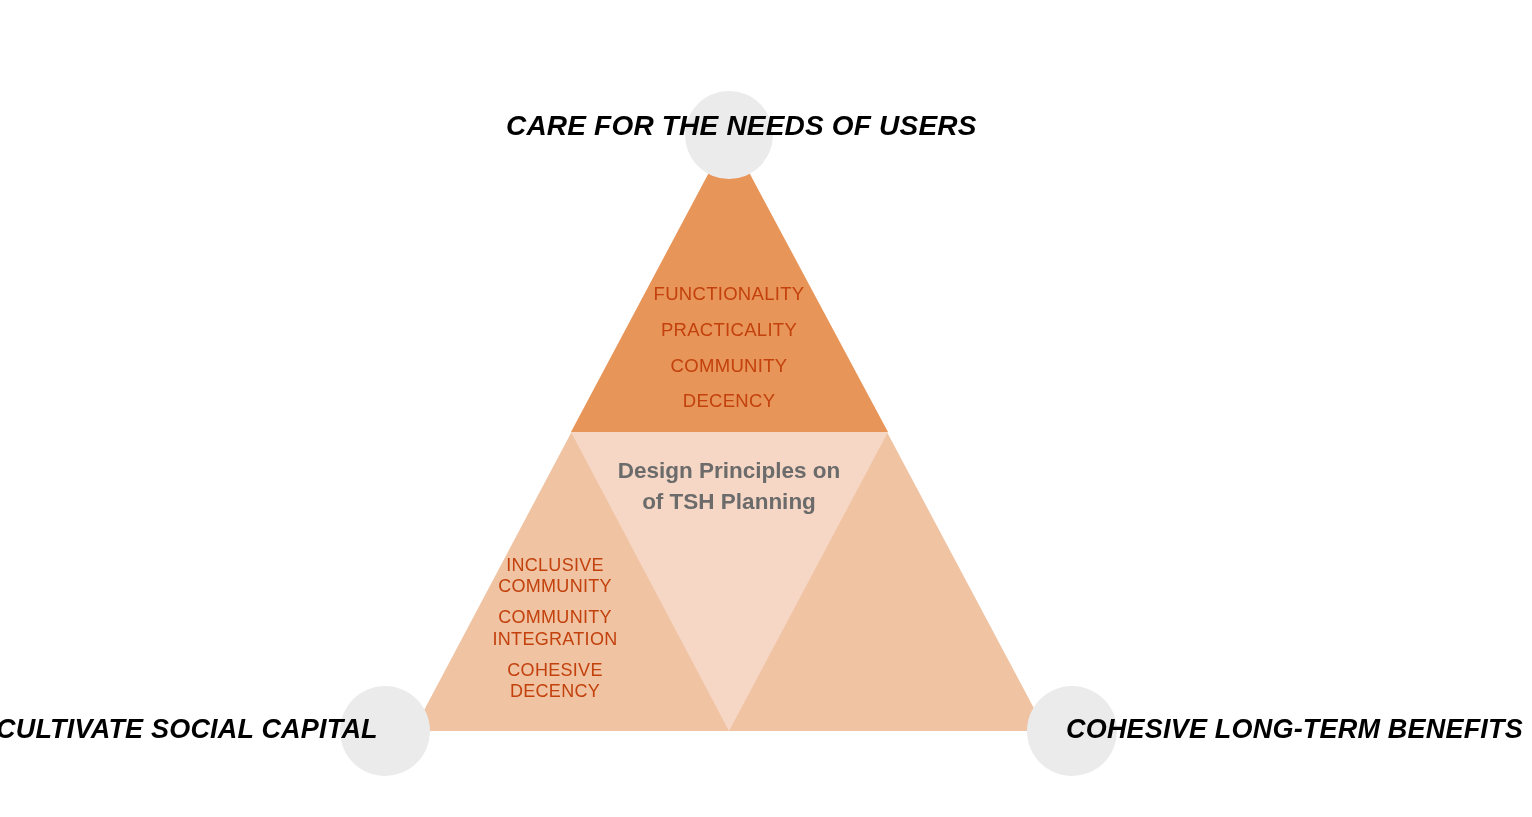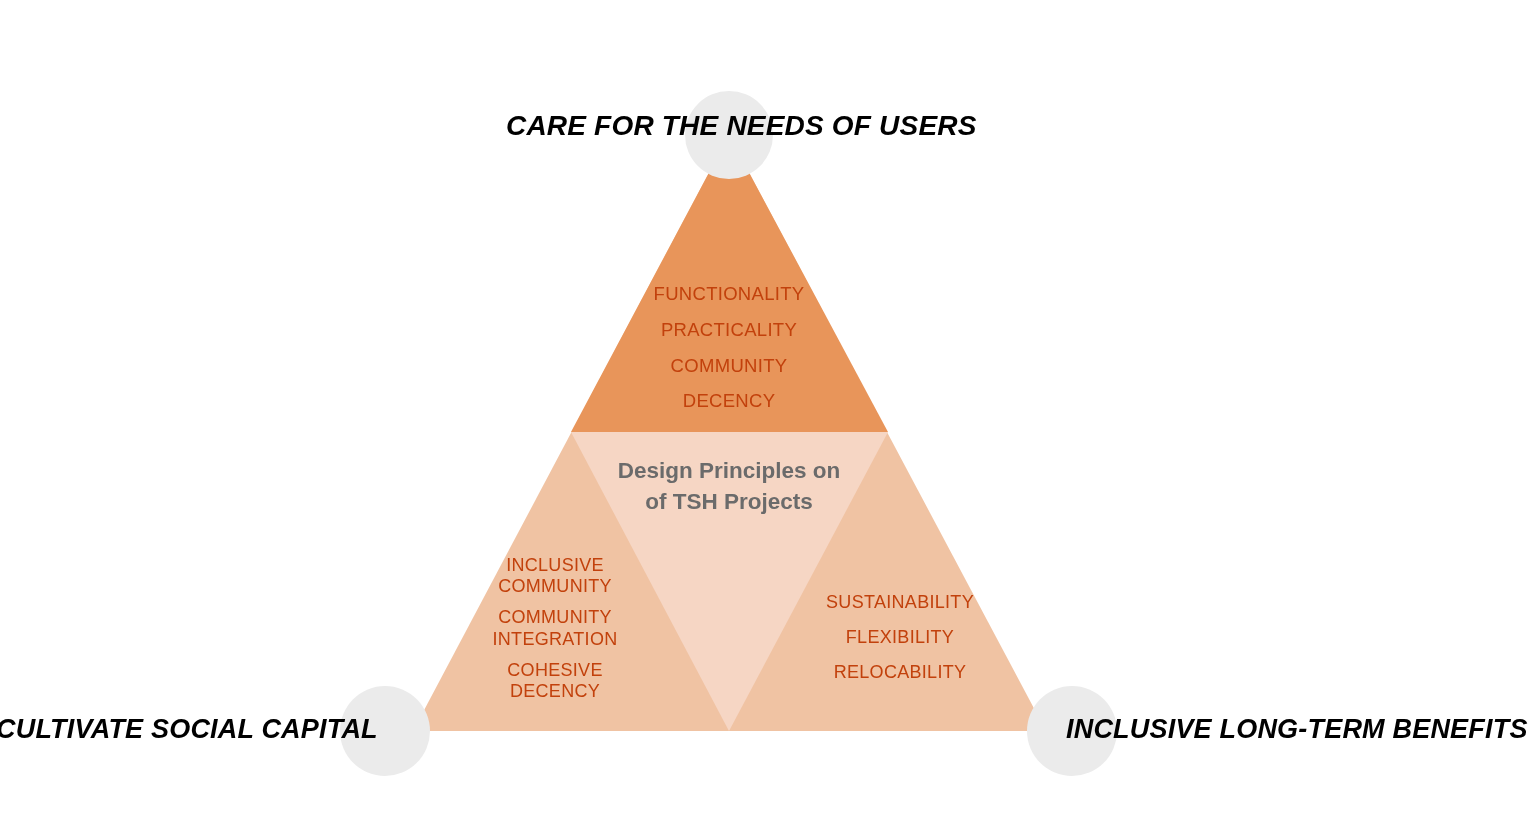--- a/index.html
+++ b/index.html
@@ -123,48 +123,43 @@
 
     <circle cx="729" cy="135" r="44" fill="#EBEBEB"></circle>
     <circle cx="385" cy="731" r="45" fill="#EBEBEB"></circle>
     <circle cx="1072" cy="731" r="45" fill="#EBEBEB"></circle>
   </svg>
 
   <div class="corner-label" id="label-top">CARE FOR THE NEEDS OF USERS</div>
 
   <div class="corner-label" id="label-left">CULTIVATE SOCIAL CAPITAL</div>
 
-  <div class="corner-label" id="label-right">INCLUSIVE LONG-TERM BENEFITS</div>
+  <div class="corner-label" id="label-right">COHESIVE LONG-TERM BENEFITS</div>
 
   <div class="tri-text" id="text-top">
     <span class="ln">FUNCTIONALITY</span>
     <span class="ln">PRACTICALITY</span>
     <span class="ln">COMMUNITY</span>
     <span class="ln">DECENCY</span>
   </div>
 
   <div id="text-center">
     <span class="ln">Design Principles on</span>
-    <span class="ln">of TSH Projects</span>
+    <span class="ln">of TSH Planning</span>
   </div>
 
   <div class="tri-text" id="text-left">
     <div class="grp">
       <span class="ln">INCLUSIVE</span>
       <span class="ln">COMMUNITY</span>
     </div>
     <div class="grp">
       <span class="ln">COMMUNITY</span>
       <span class="ln">INTEGRATION</span>
     </div>
     <div class="grp">
       <span class="ln">COHESIVE</span>
       <span class="ln">DECENCY</span>
     </div>
   </div>
 
-  <div class="tri-text" id="text-right">
-    <span class="ln">SUSTAINABILITY</span>
-    <span class="ln">FLEXIBILITY</span>
-    <span class="ln">RELOCABILITY</span>
-  </div>
 
 </div>
 
 </body></html>

